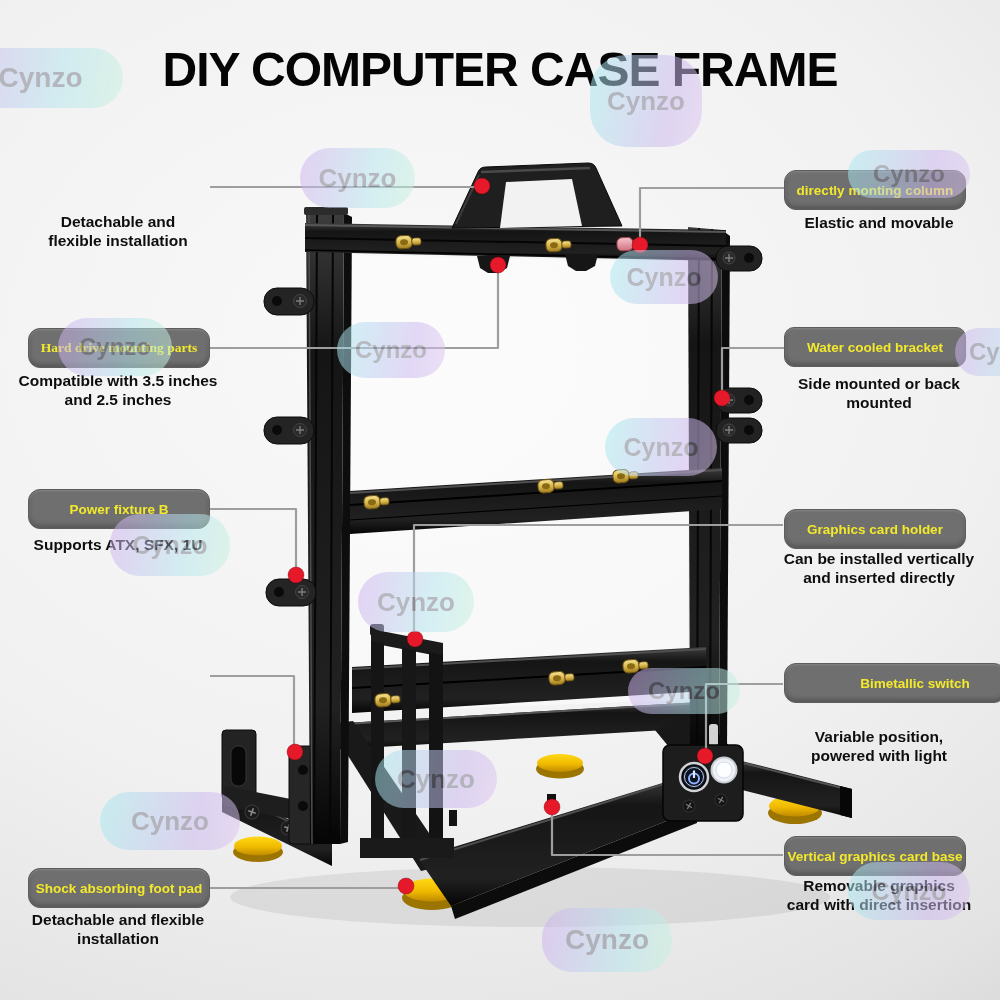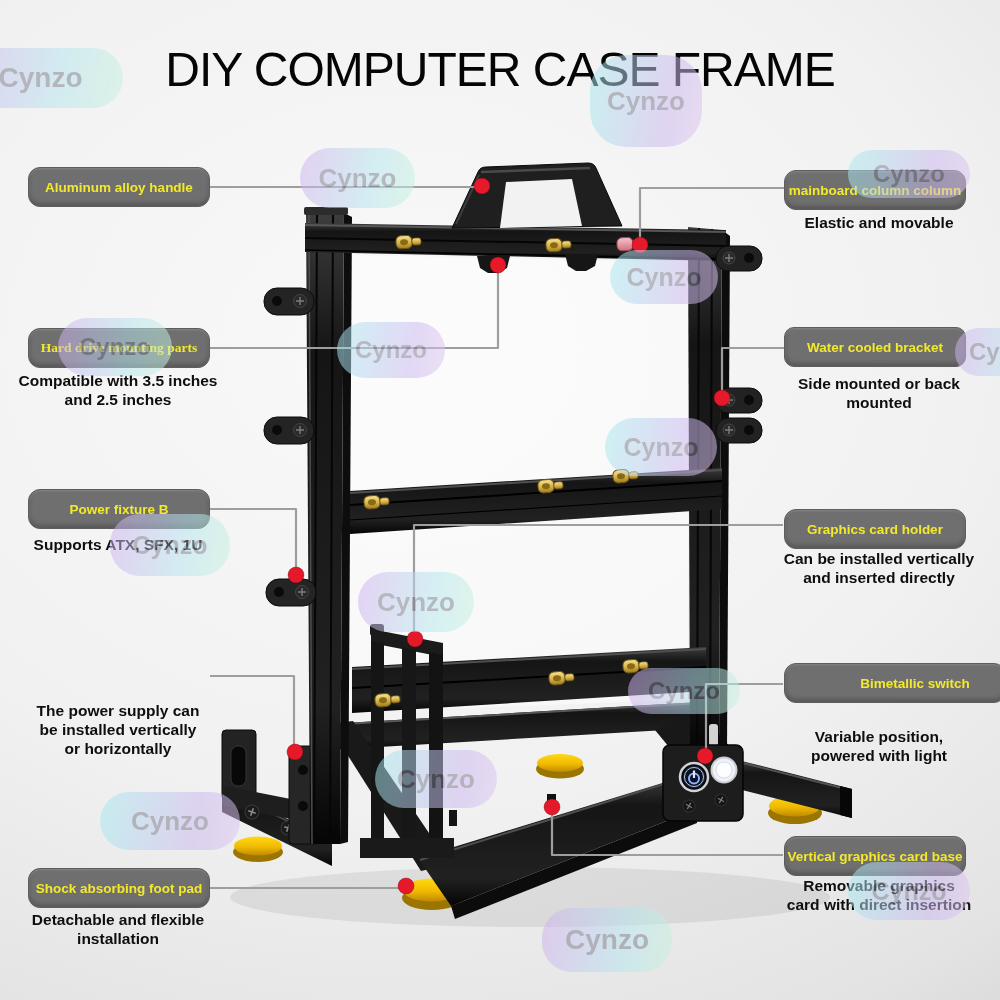--- a/index.html
+++ b/index.html
@@ -4,21 +4,21 @@
 <style>
   html,body{margin:0;padding:0;}
   #stage{
     position:relative;width:1000px;height:1000px;overflow:hidden;
     font-family:"Liberation Sans",sans-serif;
     background:radial-gradient(120% 95% at 40% 35%, #f9f9f9 0%, #f1f1f1 48%, #e3e3e3 78%, #cdcdcd 100%);
   }
   #frame-art{position:absolute;left:0;top:0;width:1000px;height:1000px;}
   .title{
     position:absolute;top:42px;left:0;width:1000px;text-align:center;
-    font-size:48px;font-weight:normal;letter-spacing:-1px;color:#050505;z-index:2;
+    font-size:48px;font-weight:bold;letter-spacing:-1px;color:#050505;z-index:2;
   }
   .pill{
     position:absolute;height:38px;width:180px;z-index:2;
     background:var(--pill-bg,#6f6f6f);border:1px solid #5d5d5d;border-radius:12px;
     color:var(--pill-text,#f3e92c);font-weight:bold;font-size:13.5px;white-space:nowrap;
     display:flex;align-items:center;justify-content:center;
     box-shadow:inset 0 -3px 4px rgba(0,0,0,.22), inset 0 1px 2px rgba(255,255,255,.18);
   }
   .desc{
     position:absolute;z-index:2;color:#0e0e0e;font-weight:bold;font-size:15.5px;
@@ -304,38 +304,36 @@
       <circle class="dot" cx="640" cy="245" r="8"></circle>
       <circle class="dot" cx="722" cy="398" r="8"></circle>
       <circle class="dot" cx="415" cy="639" r="8"></circle>
       <circle class="dot" cx="705" cy="756" r="8"></circle>
       <circle class="dot" cx="552" cy="807" r="8"></circle>
     </g>
   </svg>
 
   <div class="title">DIY COMPUTER CASE FRAME</div>
 
-  <div class="pill" style="left:28px;top:167px;">Aluminum alloy handle</div>
+  <div class="desc left" style="left:10px;top:213px;">Detachable and
+flexible installation</div>
 
   <div class="pill" style="left:28px;top:328px;font-family:Liberation Serif, serif;">Hard drive mounting parts</div>
   <div class="desc left" style="left:10px;top:372px;">Compatible with 3.5 inches
 and 2.5 inches</div>
 
   <div class="pill" style="left:28px;top:489px;">Power fixture B</div>
   <div class="desc left" style="left:10px;top:536px;">Supports ATX, SFX, 1U</div>
 
-  <div class="desc left" style="left:10px;top:702px;">The power supply can
-be installed vertically
-or horizontally</div>
 
   <div class="pill" style="left:28px;top:868px;">Shock absorbing foot pad</div>
   <div class="desc left" style="left:10px;top:911px;">Detachable and flexible
 installation</div>
 
-  <div class="pill" style="left:784px;top:170px;">mainboard column column</div>
+  <div class="pill" style="left:784px;top:170px;">directly monting column</div>
   <div class="desc right" style="left:768px;top:214px;">Elastic and movable</div>
 
   <div class="pill" style="left:784px;top:327px;border-radius:10px;">Water cooled bracket</div>
   <div class="desc right" style="left:768px;top:375px;">Side mounted or back mounted</div>
 
   <div class="pill" style="left:784px;top:509px;">Graphics card holder</div>
   <div class="desc right" style="left:768px;top:550px;">Can be installed vertically
 and inserted directly</div>
 
   <div class="pill" style="left:784px;top:663px;padding-left:40px;">Bimetallic switch</div>

